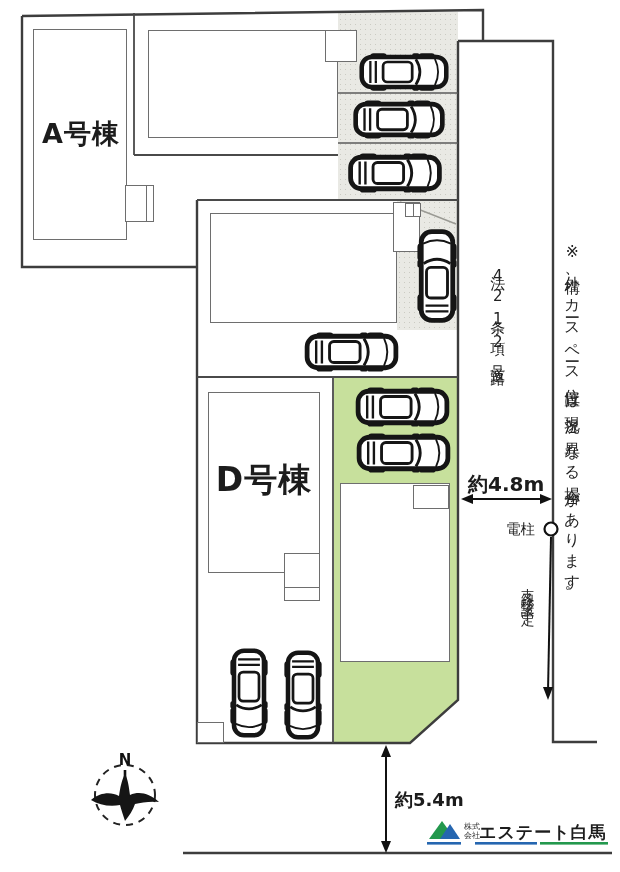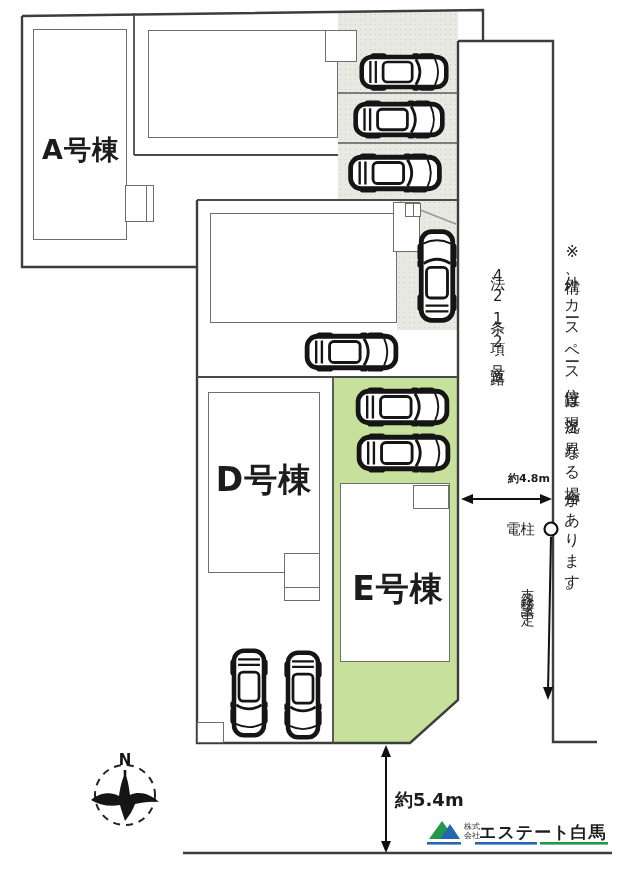--- a/index.html
+++ b/index.html
@@ -153,26 +153,25 @@
     <div class="inner-line" style="left:7px;top:0;width:1.2px;height:100%;"></div>
   </div>
   <div class="building" style="left:208px;top:392px;width:112px;height:181px;"></div>
   <div class="attach" style="left:284px;top:553px;width:36px;height:48px;">
     <div class="inner-line" style="left:0;top:33px;width:100%;height:1.3px;"></div>
   </div>
   <div class="building" style="left:340px;top:483px;width:110px;height:179px;"></div>
   <div class="attach" style="left:413px;top:485px;width:36px;height:24px;"></div>
   <div class="attach" style="left:197px;top:722px;width:27px;height:21px;"></div>
 
-  <div class="blabel" style="left:28px;top:132px;width:106px;font-size:27px;">A号棟</div>
+  <div class="blabel" style="left:28px;top:116px;width:106px;font-size:27px;">A号棟</div>
   <div class="blabel" style="left:209px;top:458px;width:110px;font-size:33px;">D号棟</div>
-  <div class="blabel" style="left:343px;top:567px;width:110px;font-size:33px;">E号棟</div>
 
   <div class="vtext road-east" style="left:489px;top:264px;">法42条1項2号道路</div>
-  <div class="htext" style="left:468px;top:471px;font-size:11px;font-weight:600;margin-left:40px;">約4.8m</div>
+  <div class="htext" style="left:468px;top:471px;font-size:20px;font-weight:600;">約4.8m</div>
   <div class="htext" style="left:395px;top:788px;font-size:18px;font-weight:600;">約5.4m</div>
   <div class="htext" style="left:506px;top:520px;font-size:14.5px;">電柱</div>
   <div class="vtext wire-col" style="left:521px;top:577px;">支線移設予定</div>
   <div class="vtext note-col" style="left:564px;top:243px;height:500px;">※外構、カースペース位置は現況と異なる場合があります。</div>
 
   <svg id="compass" width="84" height="84" viewBox="0 0 84 84" style="left:83px;top:748px;">
     <circle cx="42" cy="47" r="30" fill="none" stroke="#222" stroke-width="2" stroke-dasharray="7 6"></circle>
     <line x1="42" y1="22" x2="42" y2="50" stroke="#111" stroke-width="2.6"></line>
     <path d="M8 52 C18 44 28 44 36 48 C37 40 39 31 42 26 C45 31 46 40 47 47 C56 43 66 45 76 54 C66 53 58 55 52 56 C50 62 46 68 42 73 C40 67 38 61 37 57 C27 59 16 57 8 52 Z" fill="#151515"></path>
     <text x="42" y="17" text-anchor="middle" font-size="15" font-weight="bold" fill="#111">N</text>

